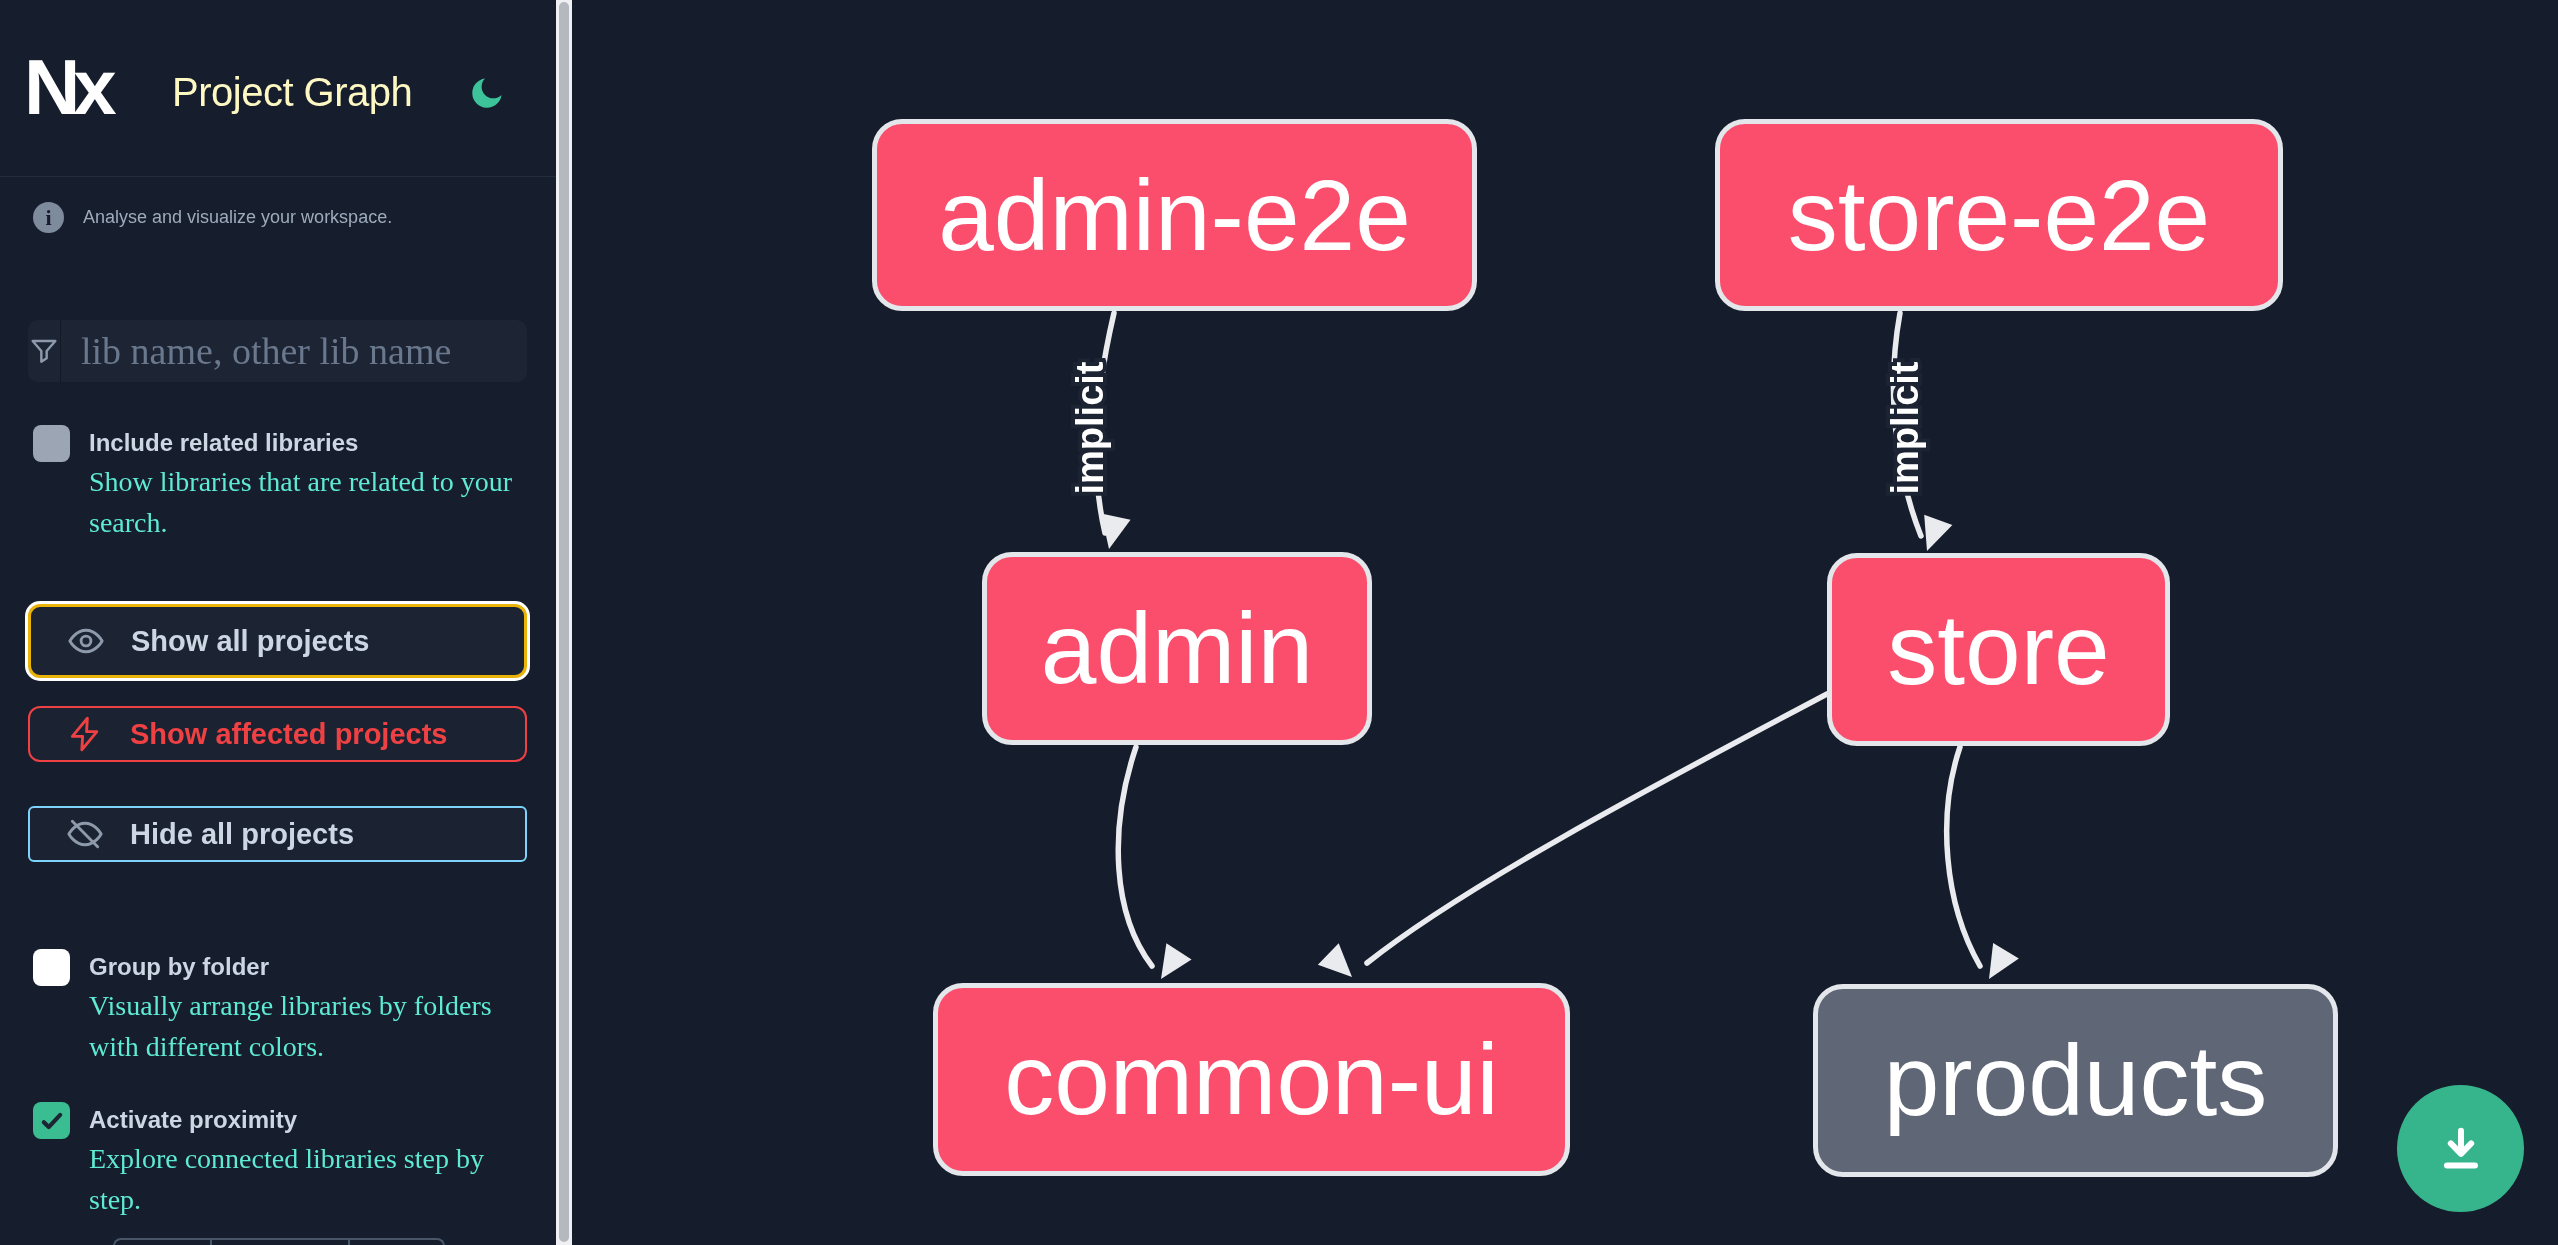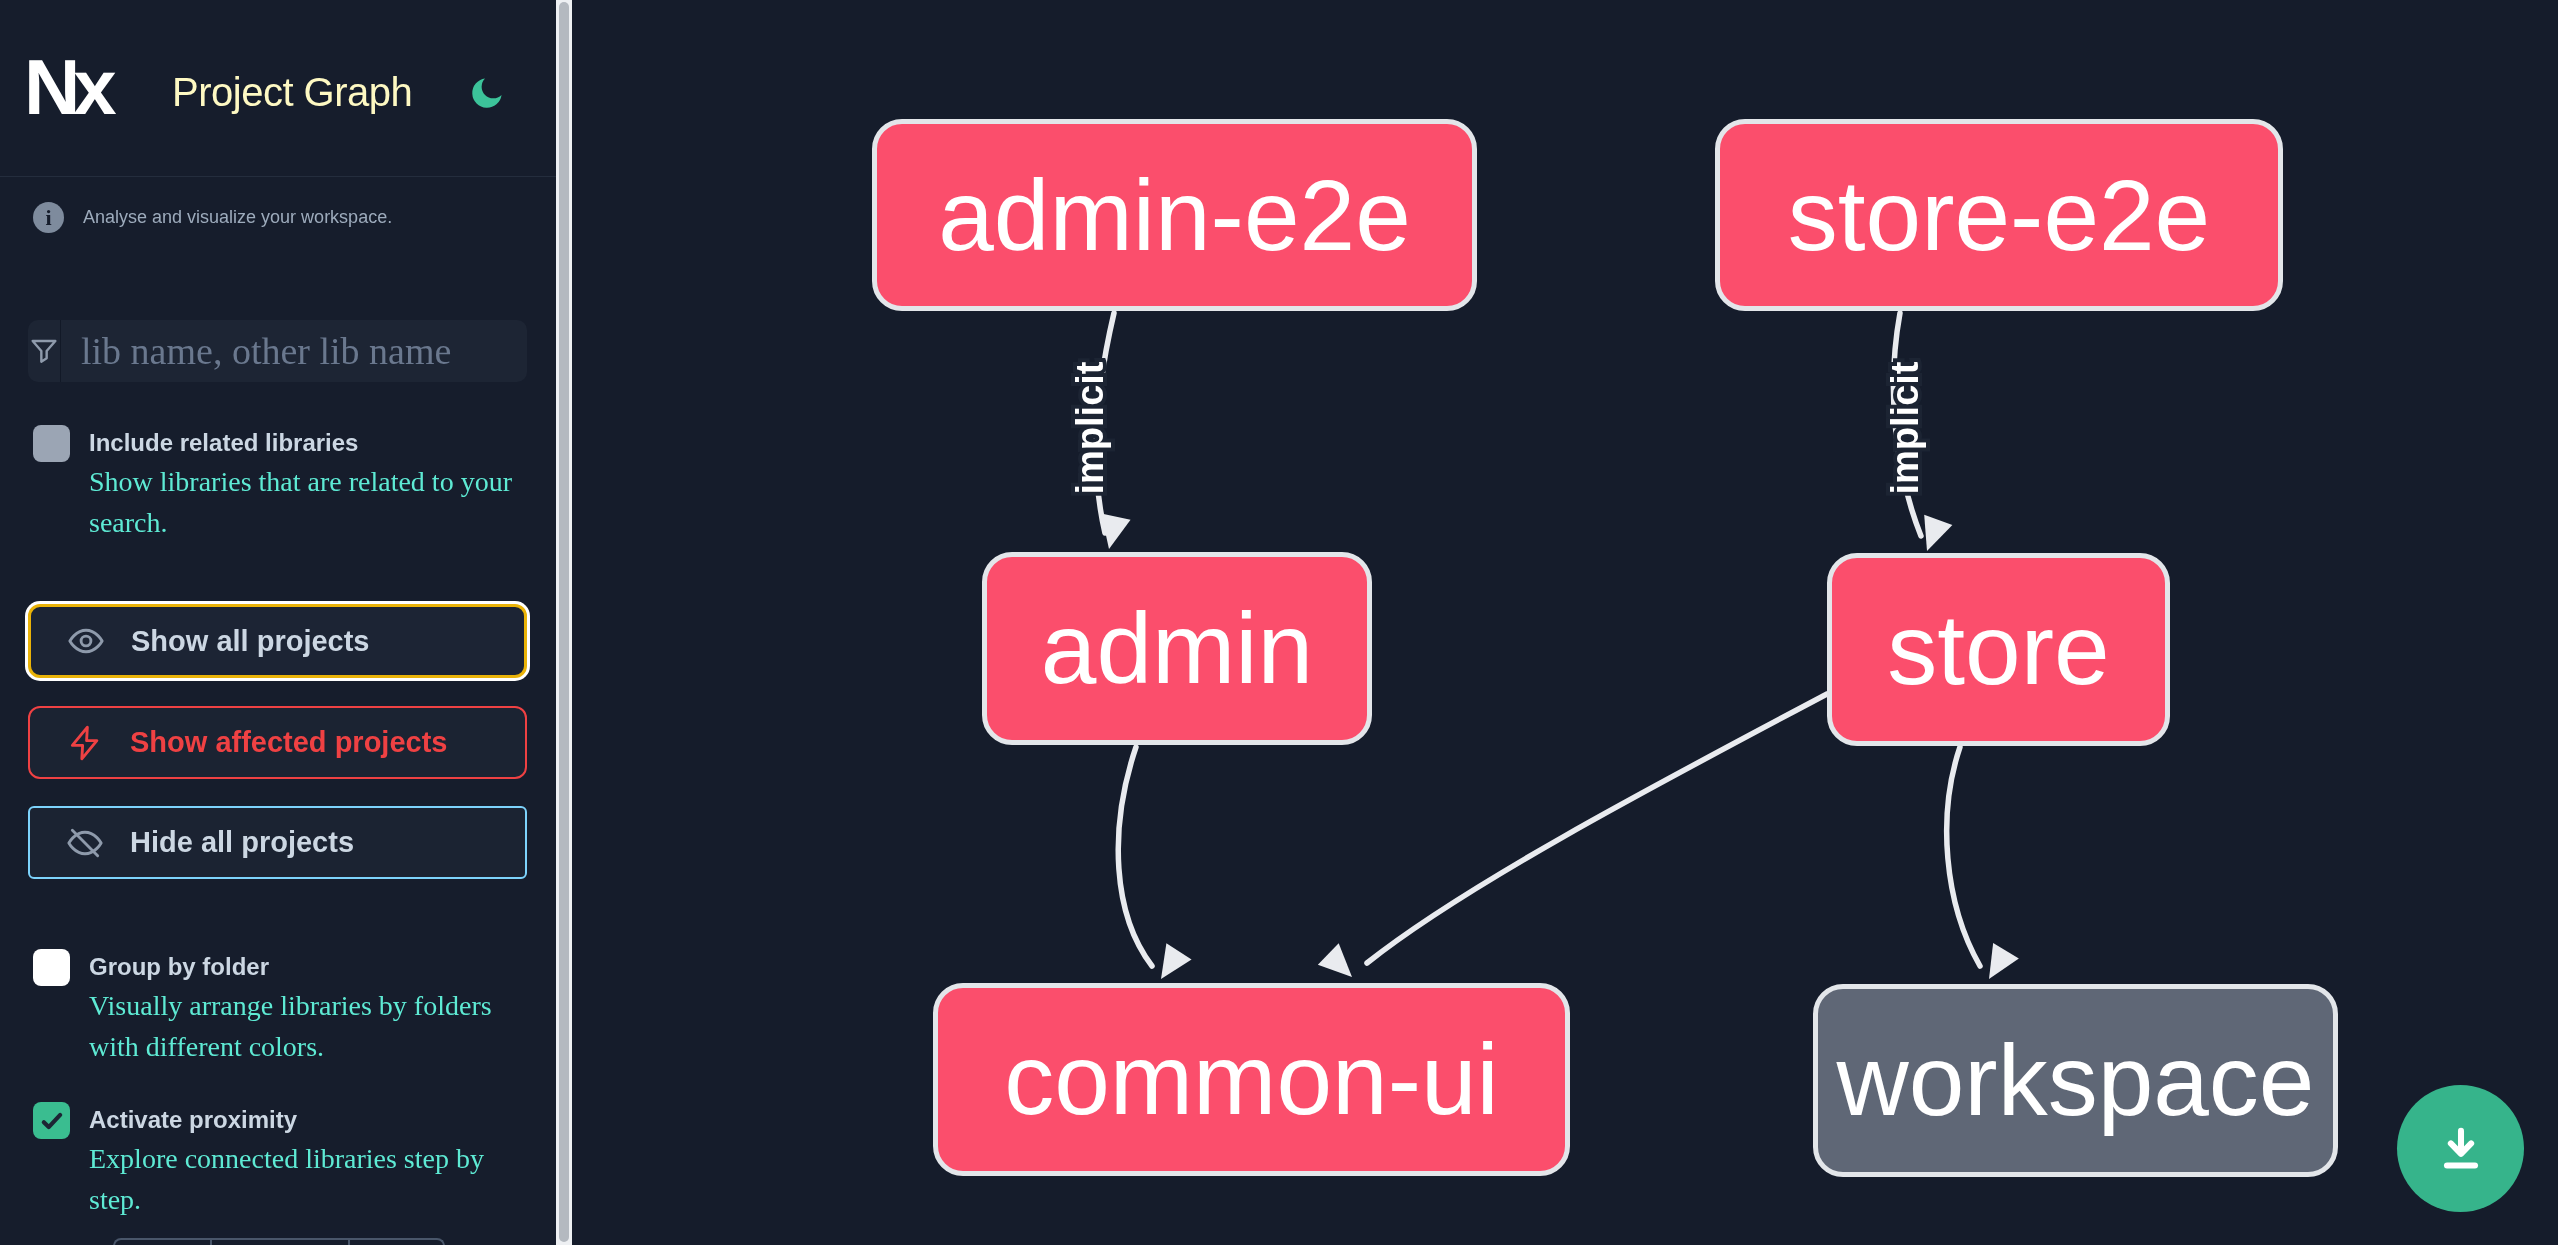--- a/index.html
+++ b/index.html
@@ -69,21 +69,21 @@
     width:37px; height:37px; border-radius:8px; flex-shrink:0; margin-top:1px;
     display:flex; align-items:center; justify-content:center; cursor:pointer;
   }
   .chk-box.disabled { background:#9ba5b4; }
   .chk-box.unchecked { background:#ffffff; }
   .chk-box.checked { background:#3abd90; }
   .chk-label { font-size:24px; font-weight:700; color:#ccd7e3; line-height:37px; }
   .chk-desc  { font-size:28px; font-weight:400; color:#5eead4; line-height:41px; max-width:445px;font-family:Liberation Serif, serif; }
 
   .side-btn {
-    position:absolute; left:28px; width:499px; height:73px;
+    position:absolute; left:28px; width:499px; height:56px;
     background:#1b2332; border:2px solid #7dd3fc; border-radius:12px;
     display:flex; align-items:center; padding-left:36px; cursor:pointer;
   }
   .side-btn .btn-label { margin-left:26px; font-size:29px; font-weight:600; color:#ccd7e3; }
   .side-btn.focused { border:3px solid #eab308; box-shadow:0 0 0 3px #ffffff; background:#1c2434; }
   .side-btn.affected { border-color:#ef4143; }
   .side-btn.affected .btn-label { color:#ef4143; }
 
   .stepper-sliver {
     position:absolute; left:113px; top:1238px; width:332px; height:8px;
@@ -127,21 +127,21 @@
     <text x="1090" y="441" transform="rotate(-90 1090 428)">implicit</text>
     <text x="1905" y="441" transform="rotate(-90 1905 428)">implicit</text>
   </g>
 </svg>
 
 <div class="node" id="n-admin-e2e">admin-e2e</div>
 <div class="node" id="n-store-e2e">store-e2e</div>
 <div class="node" id="n-admin">admin</div>
 <div class="node" id="n-store">store</div>
 <div class="node" id="n-common-ui">common-ui</div>
-<div class="node unaffected" id="n-products">workspace</div>
+<div class="node unaffected" id="n-products">products</div>
 
 <button class="fab">
   <span>
     <svg class="icon" width="58" height="58" viewBox="0 0 24 24" fill="none" stroke="#ffffff" stroke-width="2.5" stroke-linecap="round" stroke-linejoin="round">
       <path d="M12 4.5 v8.5"></path>
         <path d="M7.8 9.7 L12 14 l4.2 -4.3"></path>
         <path d="M6.2 18.8 h11.6"></path>
     </svg>
   </span>
 </button>

